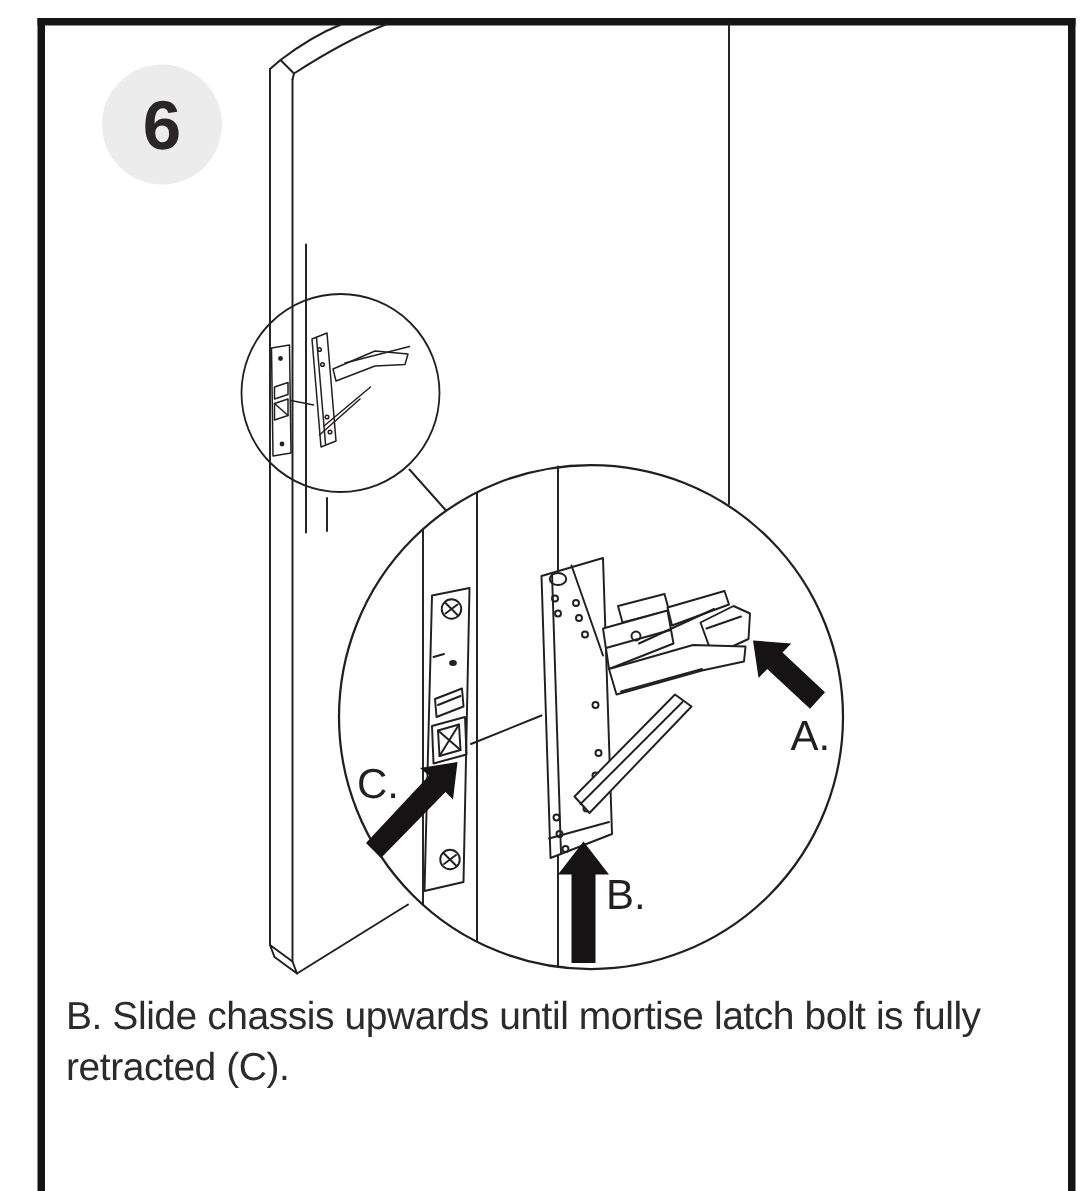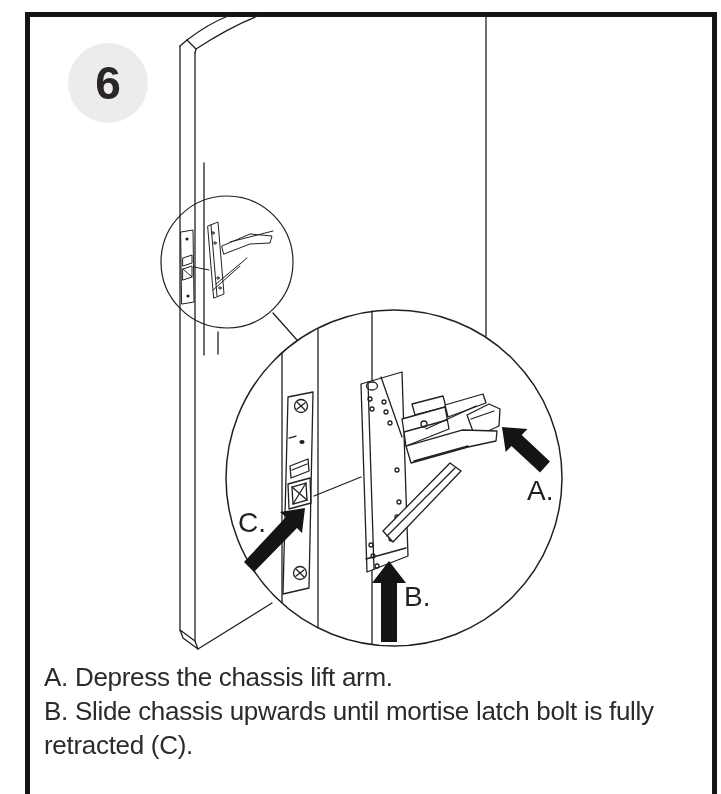--- a/index.html
+++ b/index.html
@@ -158,17 +158,16 @@
         <polygon points="305,508 302,533 297,528 254,572 244,562 286,517 280,512"></polygon>
       </g>
 
       <text x="527" y="500" class="callout-label" stroke="none">A.</text>
       <text x="404" y="606" class="callout-label" stroke="none">B.</text>
       <text x="238" y="532" class="callout-label" stroke="none">C.</text>
     </g>
   </svg>
 
   <div id="instructions">
-    <p class="instr"><span>A.</span> <span>Depress the chassis lift arm.</span></p>
     <p class="instr"><span>B.</span> <span>Slide chassis upwards until mortise latch bolt is fully retracted (C).</span></p>
   </div>
 
 </div>
 
 </body></html>

